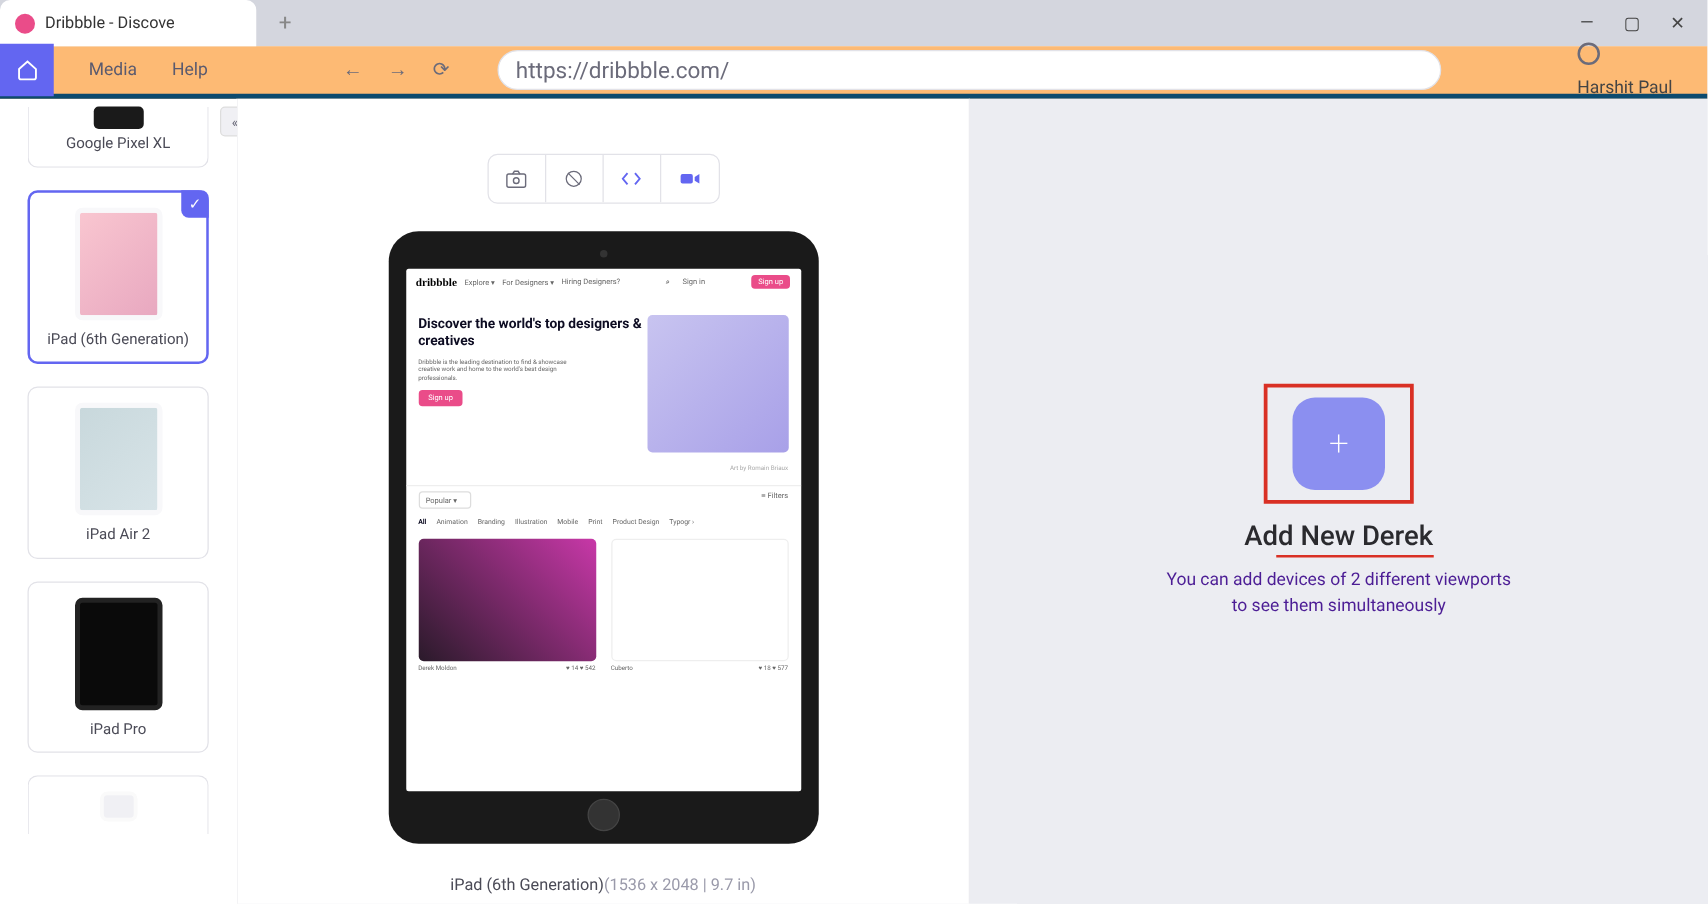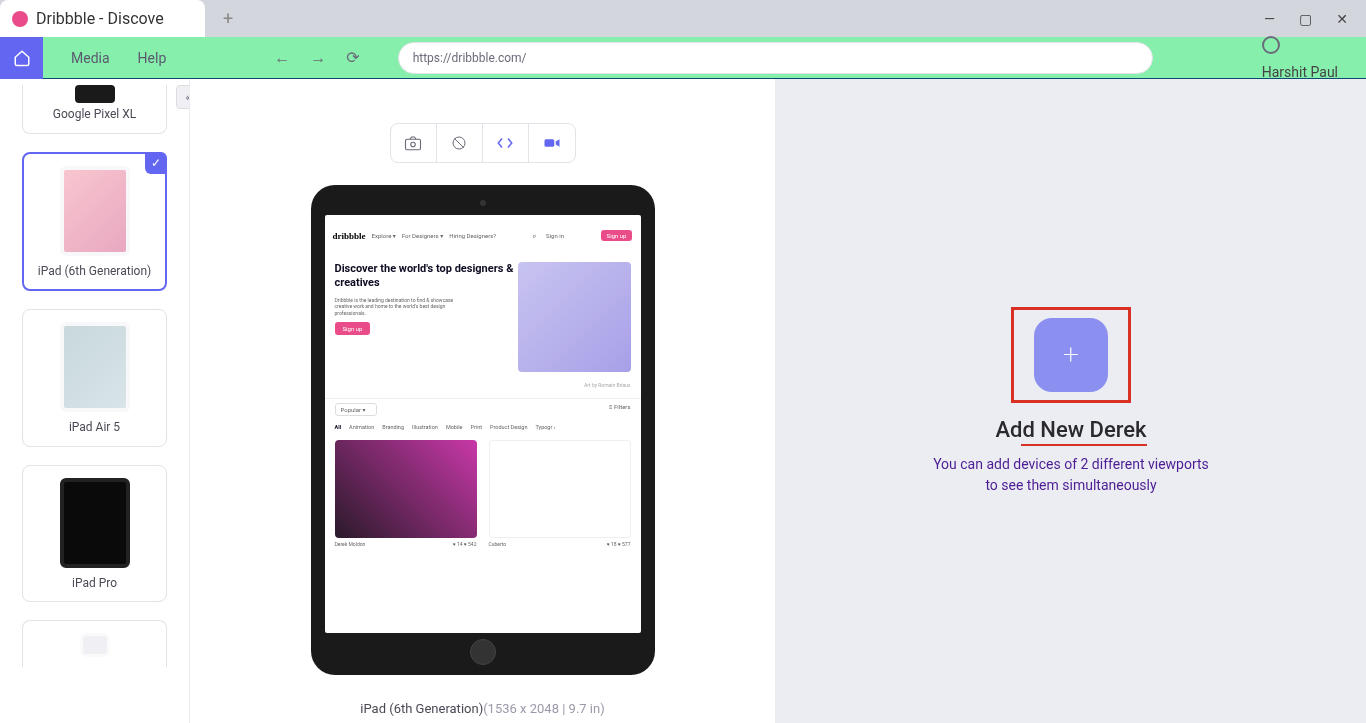--- a/index.html
+++ b/index.html
@@ -1,32 +1,32 @@
 <!DOCTYPE html>
 <html><head>
   <meta charset="utf-8">
   <style>
     * { margin: 0; padding: 0; box-sizing: border-box; font-family: -apple-system, BlinkMacSystemFont, "Segoe UI", Roboto, sans-serif; }
     body { width: 1366px; height: 723px; background: #f5f5f7; overflow: hidden; }
     
     .titlebar { height: 37px; background: #d4d6de; display: flex; align-items: center; }
     .browser-tab { background: #fff; height: 37px; width: 205px; border-radius: 8px 8px 0 0; display: flex; align-items: center; padding: 0 12px; gap: 8px; }
     .favicon { width: 16px; height: 16px; border-radius: 50%; background: #ea4c89; }
-    .tab-title { font-size: 16px; color: #333; white-space: nowrap; overflow: hidden; }
+    .tab-title { font-size: 13px; color: #333; white-space: nowrap; overflow: hidden; }
     .new-tab { margin-left: 18px; color: #888; font-size: 18px; }
     .window-controls { margin-left: auto; display: flex; gap: 24px; padding: 0 18px; color: #444; }
     .win-ctrl { font-size: 14px; cursor: pointer; }
     
-    .toolbar { height: 42px; background: #86efac; display: flex; align-items: center; border-bottom: 1px solid #0c4a6e; }
+    .toolbar { height: 42px; background: #fdba74; display: flex; align-items: center; border-bottom: 4px solid #0c4a6e; }
     .home-btn { width: 43px; height: 42px; background: #6366f1; display: flex; align-items: center; justify-content: center; color: #fff; }
     .toolbar-links { display: flex; gap: 28px; margin-left: 28px; }
     .toolbar-link { font-size: 14px; color: #5a5a6e; }
     .nav-btns { display: flex; gap: 20px; margin-left: 108px; color: #6b6b7a; }
     .nav-btn { font-size: 16px; }
-    .url-bar { margin-left: 38px; width: 755px; height: 32px; background: #fff; border: 1px solid #e2e2e8; border-radius: 16px; display: flex; align-items: center; padding: 0 14px; font-size: 12px; color: #6b6b7a; }
+    .url-bar { margin-left: 38px; width: 755px; height: 32px; background: #fff; border: 1px solid #e2e2e8; border-radius: 16px; display: flex; align-items: center; padding: 0 14px; font-size: 18px; color: #6b6b7a; }
     .user-area { margin-left: auto; display: flex; gap: 10px; padding-right: 28px; flex-direction: column; }
     .avatar { width: 18px; height: 18px; border-radius: 50%; border: 2px solid #6b6b7a; }
     .username { font-size: 14px; color: #444; }
     
     .main { display: flex; height: calc(100% - 79px); }
     .sidebar { width: 190px; background: #fff; border-right: 1px solid #ececf0; padding: 4px 22px; overflow-y: auto; position: relative; }
     .collapse-btn { position: absolute; top: 6px; right: -11px; width: 24px; height: 24px; background: #f0f0f4; border-radius: 4px; display: flex; align-items: center; justify-content: center; font-size: 11px; color: #6b6b7a; z-index: 10; border: 1px solid #ddd; }
     
     .device-card { border: 1px solid #e2e2e8; border-radius: 8px; margin-bottom: 18px; padding: 10px 8px; text-align: center; background: #fff; }
     .device-card.first { border-radius: 0 0 8px 8px; border-top: none; padding-top: 0; }
@@ -44,21 +44,21 @@
     .action-bar { display: flex; gap: 0; border: 1px solid #e2e2e8; border-radius: 8px; margin-bottom: 22px; overflow: hidden; }
     .action-btn { width: 46px; height: 38px; display: flex; align-items: center; justify-content: center; color: #6b6b7a; border-right: 1px solid #e2e2e8; }
     .action-btn:last-child { border-right: none; }
     .action-btn.active { color: #6366f1; }
     
     .ipad-frame { width: 344px; height: 490px; background: #1a1a1a; border-radius: 24px; padding: 30px 14px 42px; position: relative; }
     .ipad-screen { background: #fff; width: 100%; height: 100%; border-radius: 2px; overflow: hidden; font-size: 7px; }
     .ipad-camera { position: absolute; top: 15px; left: 50%; transform: translateX(-50%); width: 6px; height: 6px; background: #333; border-radius: 50%; }
     .ipad-home { position: absolute; bottom: 10px; left: 50%; transform: translateX(-50%); width: 26px; height: 26px; background: #333; border-radius: 50%; border: 1px solid #444; }
     
-    .dribbble-header { display: flex; align-items: center; padding: 5px 8px; gap: 6px; font-size: 6px; margin-top: 10px; }
+    .dribbble-header { display: flex; align-items: center; padding: 5px 8px; gap: 6px; font-size: 6px; }
     .dribbble-logo { font-family: cursive; font-size: 9px; font-weight: bold; }
     .dribbble-nav { color: #666; }
     .signup-btn { background: #ea4c89; color: #fff; padding: 2px 6px; border-radius: 3px; margin-left: auto; font-size: 6px; }
     .signin { margin-left: auto; color: #666; font-size: 6px; }
     .dribbble-hero { display: flex; padding: 16px 10px 10px; }
     .hero-text h1 { font-size: 11px; font-weight: bold; line-height: 1.3; color: #0d0c22; }
     .hero-text p { font-size: 5px; color: #666; margin: 6px 0; line-height: 1.3; max-width: 130px; }
     .hero-signup { background: #ea4c89; color: #fff; padding: 3px 8px; border-radius: 3px; display: inline-block; font-size: 6px; }
     .hero-img { width: 140px; height: 110px; background: linear-gradient(135deg, #c8c4f0, #a8a0e8); border-radius: 4px; }
     .filter-row { display: flex; padding: 4px 10px; justify-content: space-between; border-top: 1px solid #eee; margin-top: 10px; }
@@ -131,21 +131,21 @@
     </div>
 
     <div class="device-card selected">
       <div class="check-badge">✓</div>
       <div class="device-thumb"></div>
       <div class="device-name">iPad (6th Generation)</div>
     </div>
 
     <div class="device-card">
       <div class="device-thumb air2"></div>
-      <div class="device-name">iPad Air 5</div>
+      <div class="device-name">iPad Air 2</div>
     </div>
 
     <div class="device-card">
       <div class="device-thumb pro"></div>
       <div class="device-name">iPad Pro</div>
     </div>
 
     <div class="device-card" style="border-radius:8px 8px 0 0;border-bottom:none;margin-bottom:0;">
       <div class="device-thumb iphone"></div>
     </div>

